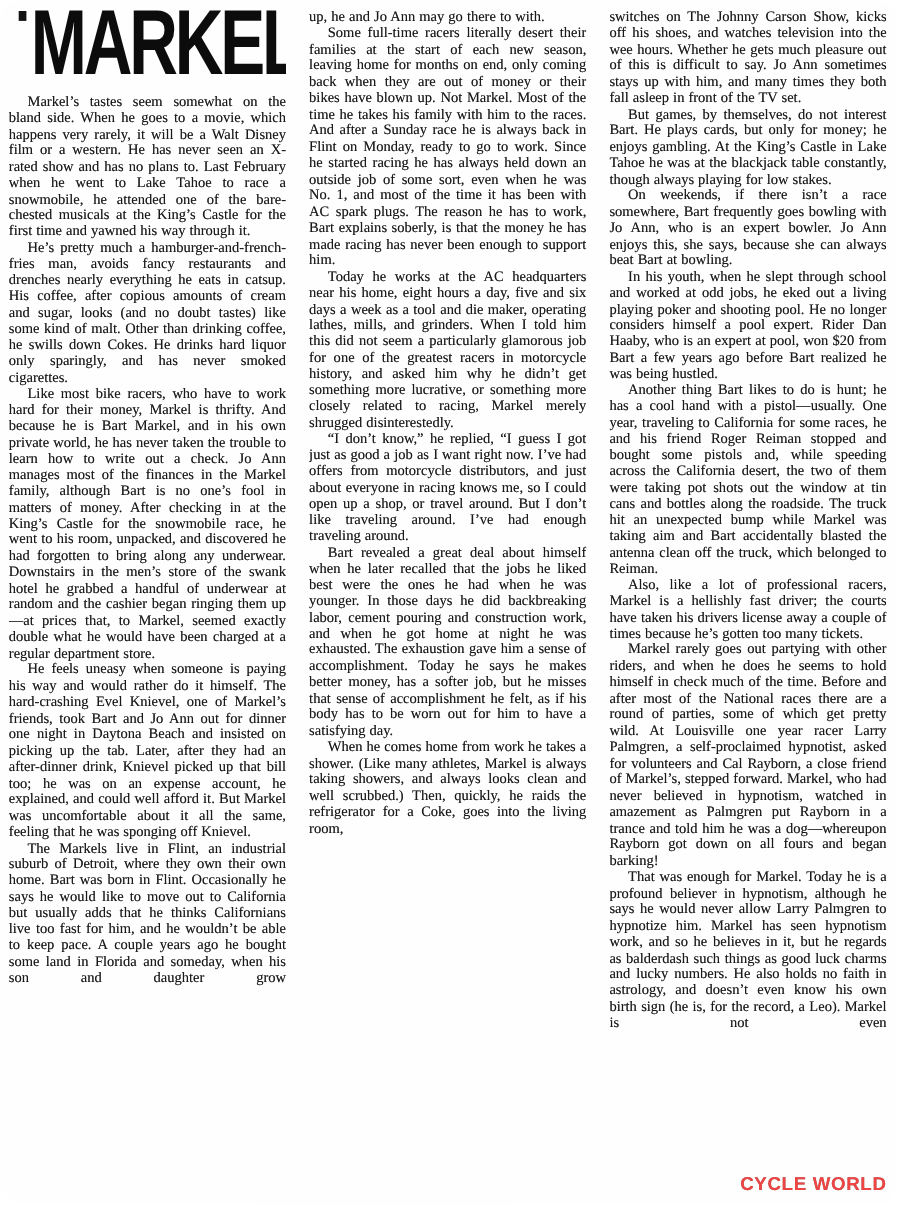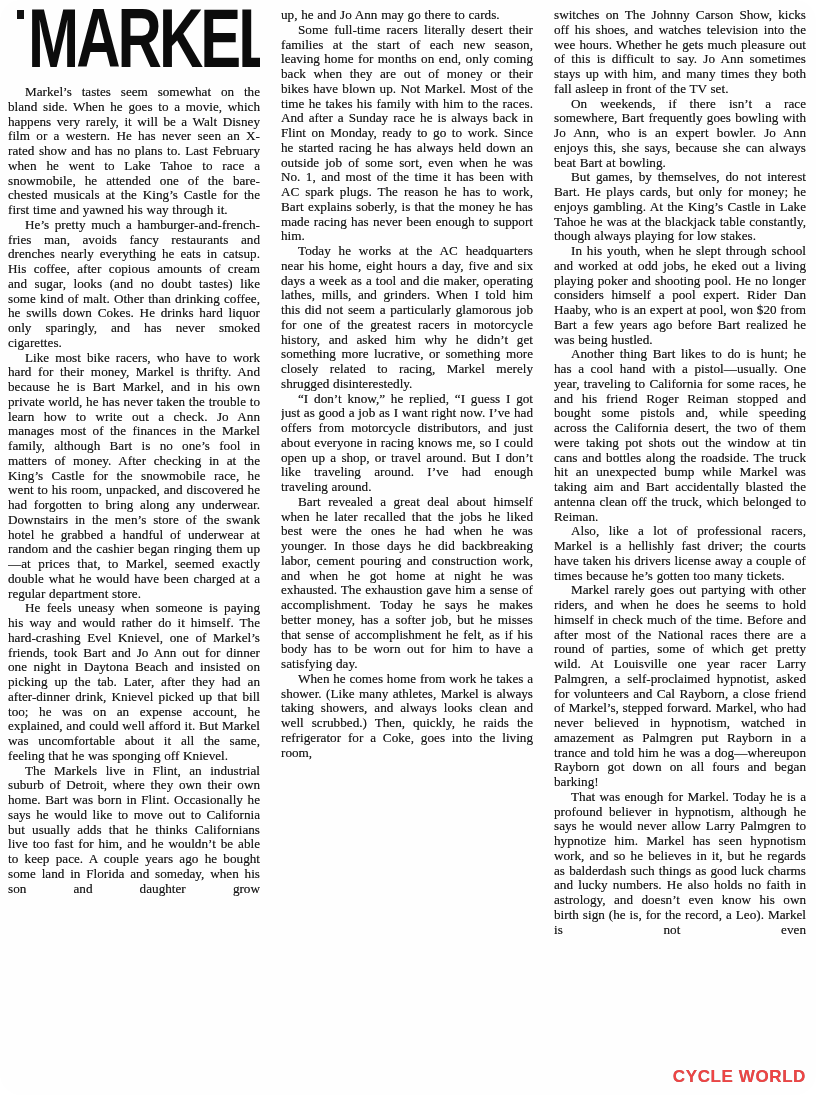--- a/index.html
+++ b/index.html
@@ -90,32 +90,32 @@
         <div class="article-title">MARKEL</div>
       </div>
       <p class="para">Markel’s tastes seem somewhat on the bland side. When he goes to a movie, which happens very rarely, it will be a Walt Disney film or a western. He has never seen an X-rated show and has no plans to. Last February when he went to Lake Tahoe to race a snowmobile, he attended one of the bare-chested musicals at the King’s Castle for the first time and yawned his way through it.</p>
       <p class="para">He’s pretty much a hamburger-and-french-fries man, avoids fancy restaurants and drenches nearly everything he eats in catsup. His coffee, after copious amounts of cream and sugar, looks (and no doubt tastes) like some kind of malt. Other than drinking coffee, he swills down Cokes. He drinks hard liquor only sparingly, and has never smoked cigarettes.</p>
       <p class="para">Like most bike racers, who have to work hard for their money, Markel is thrifty. And because he is Bart Markel, and in his own private world, he has never taken the trouble to learn how to write out a check. Jo Ann manages most of the finances in the Markel family, although Bart is no one’s fool in matters of money. After checking in at the King’s Castle for the snowmobile race, he went to his room, unpacked, and discovered he had forgotten to bring along any underwear. Downstairs in the men’s store of the swank hotel he grabbed a handful of underwear at random and the cashier began ringing them up—at prices that, to Markel, seemed exactly double what he would have been charged at a regular department store.</p>
       <p class="para">He feels uneasy when someone is paying his way and would rather do it himself. The hard-crashing Evel Knievel, one of Markel’s friends, took Bart and Jo Ann out for dinner one night in Daytona Beach and insisted on picking up the tab. Later, after they had an after-dinner drink, Knievel picked up that bill too; he was on an expense account, he explained, and could well afford it. But Markel was uncomfortable about it all the same, feeling that he was sponging off Knievel.</p>
       <p class="para runs-on">The Markels live in Flint, an industrial suburb of Detroit, where they own their own home. Bart was born in Flint. Occasionally he says he would like to move out to California but usually adds that he thinks Californians live too fast for him, and he wouldn’t be able to keep pace. A couple years ago he bought some land in Florida and someday, when his son and daughter grow</p>
     </div>
 
     <div class="col">
-      <p class="para cont">up, he and Jo Ann may go there to cards.</p>
+      <p class="para cont">up, he and Jo Ann may go there to with.</p>
       <p class="para">Some full-time racers literally desert their families at the start of each new season, leaving home for months on end, only coming back when they are out of money or their bikes have blown up. Not Markel. Most of the time he takes his family with him to the races. And after a Sunday race he is always back in Flint on Monday, ready to go to work. Since he started racing he has always held down an outside job of some sort, even when he was No. 1, and most of the time it has been with AC spark plugs. The reason he has to work, Bart explains soberly, is that the money he has made racing has never been enough to support him.</p>
       <p class="para">Today he works at the AC headquarters near his home, eight hours a day, five and six days a week as a tool and die maker, operating lathes, mills, and grinders. When I told him this did not seem a particularly glamorous job for one of the greatest racers in motorcycle history, and asked him why he didn’t get something more lucrative, or something more closely related to racing, Markel merely shrugged disinterestedly.</p>
       <p class="para">“I don’t know,” he replied, “I guess I got just as good a job as I want right now. I’ve had offers from motorcycle distributors, and just about everyone in racing knows me, so I could open up a shop, or travel around. But I don’t like traveling around. I’ve had enough traveling around.</p>
       <p class="para">Bart revealed a great deal about himself when he later recalled that the jobs he liked best were the ones he had when he was younger. In those days he did backbreaking labor, cement pouring and construction work, and when he got home at night he was exhausted. The exhaustion gave him a sense of accomplishment. Today he says he makes better money, has a softer job, but he misses that sense of accomplishment he felt, as if his body has to be worn out for him to have a satisfying day.</p>
       <p class="para runs-on">When he comes home from work he takes a shower. (Like many athletes, Markel is always taking showers, and always looks clean and well scrubbed.) Then, quickly, he raids the refrigerator for a Coke, goes into the living room,</p>
     </div>
 
     <div class="col">
       <p class="para cont">switches on The Johnny Carson Show, kicks off his shoes, and watches television into the wee hours. Whether he gets much pleasure out of this is difficult to say. Jo Ann sometimes stays up with him, and many times they both fall asleep in front of the TV set.</p>
+      <p class="para">But games, by themselves, do not interest Bart. He plays cards, but only for money; he enjoys gambling. At the King’s Castle in Lake Tahoe he was at the blackjack table constantly, though always playing for low stakes.</p>
       <p class="para">On weekends, if there isn’t a race somewhere, Bart frequently goes bowling with Jo Ann, who is an expert bowler. Jo Ann enjoys this, she says, because she can always beat Bart at bowling.</p>
-      <p class="para">But games, by themselves, do not interest Bart. He plays cards, but only for money; he enjoys gambling. At the King’s Castle in Lake Tahoe he was at the blackjack table constantly, though always playing for low stakes.</p>
       <p class="para">In his youth, when he slept through school and worked at odd jobs, he eked out a living playing poker and shooting pool. He no longer considers himself a pool expert. Rider Dan Haaby, who is an expert at pool, won $20 from Bart a few years ago before Bart realized he was being hustled.</p>
       <p class="para">Another thing Bart likes to do is hunt; he has a cool hand with a pistol—usually. One year, traveling to California for some races, he and his friend Roger Reiman stopped and bought some pistols and, while speeding across the California desert, the two of them were taking pot shots out the window at tin cans and bottles along the roadside. The truck hit an unexpected bump while Markel was taking aim and Bart accidentally blasted the antenna clean off the truck, which belonged to Reiman.</p>
       <p class="para">Also, like a lot of professional racers, Markel is a hellishly fast driver; the courts have taken his drivers license away a couple of times because he’s gotten too many tickets.</p>
       <p class="para">Markel rarely goes out partying with other riders, and when he does he seems to hold himself in check much of the time. Before and after most of the National races there are a round of parties, some of which get pretty wild. At Louisville one year racer Larry Palmgren, a self-proclaimed hypnotist, asked for volunteers and Cal Rayborn, a close friend of Markel’s, stepped forward. Markel, who had never believed in hypnotism, watched in amazement as Palmgren put Rayborn in a trance and told him he was a dog—whereupon Rayborn got down on all fours and began barking!</p>
       <p class="para runs-on">That was enough for Markel. Today he is a profound believer in hypnotism, although he says he would never allow Larry Palmgren to hypnotize him. Markel has seen hypnotism work, and so he believes in it, but he regards as balderdash such things as good luck charms and lucky numbers. He also holds no faith in astrology, and doesn’t even know his own birth sign (he is, for the record, a Leo). Markel is not even</p>
     </div>
 
   </div>
 
   <div class="magazine-name">CYCLE WORLD</div>

